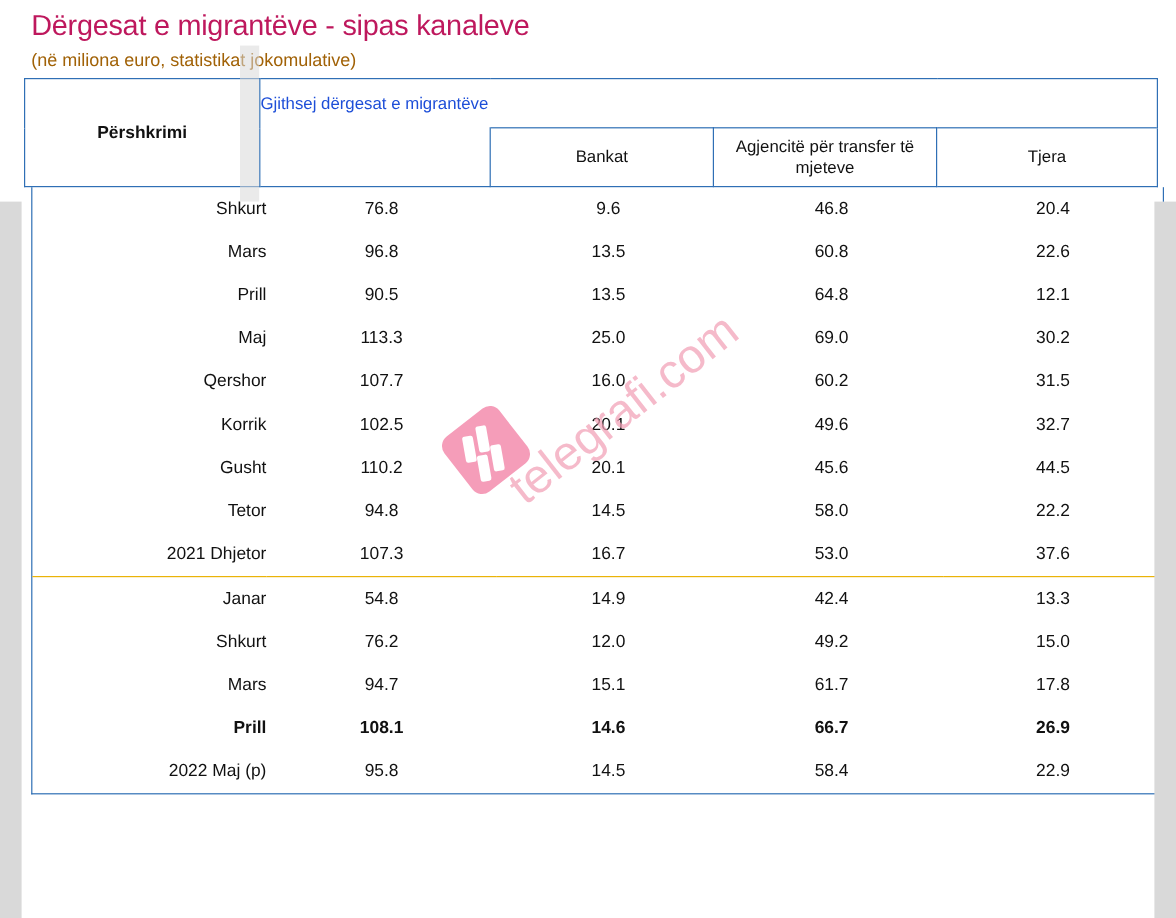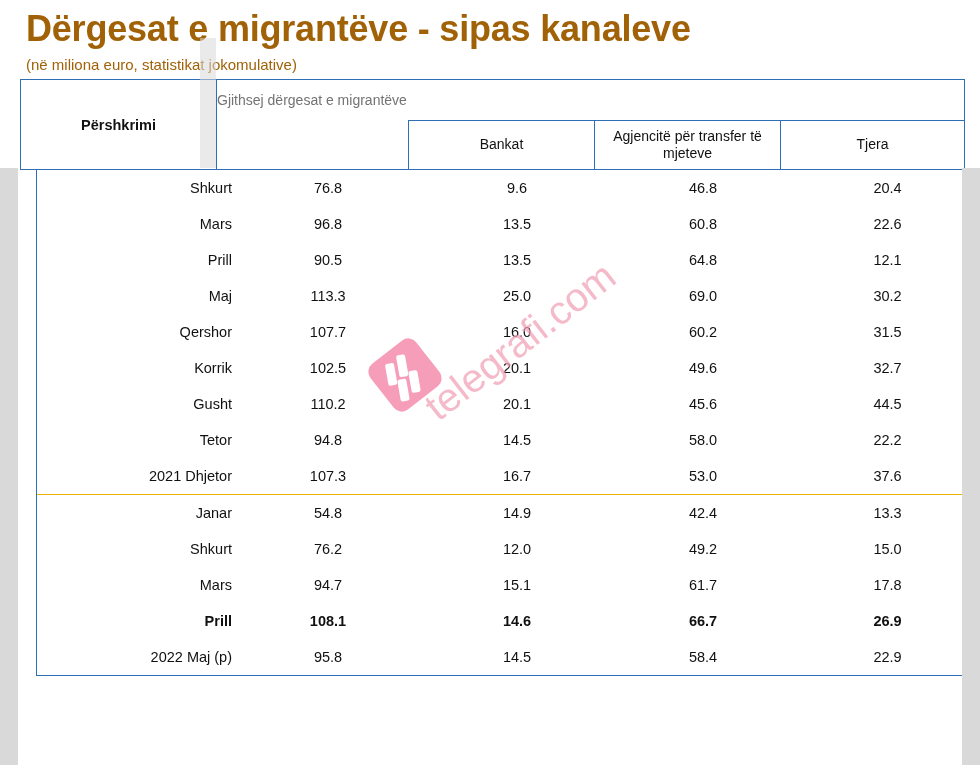--- a/index.html
+++ b/index.html
@@ -16,26 +16,26 @@
     position: relative;
   }
   .page {
     position: relative;
     width: 980px;
     height: 765px;
     box-sizing: border-box;
     padding: 0 18px;
   }
   .title {
-    font-size: 36px;
-    font-weight: bold;
+    font-size: 24px;
+    font-weight: normal;
     letter-spacing: -0.2px;
     padding-top: 8px;
     padding-left: 8px;
-    color: #a16207;
+    color: #be185d;
     white-space: nowrap;
   }
   .subtitle {
     font-size: 15px;
     color: #a16207;
     padding-top: 6px;
     padding-left: 8px;
     padding-bottom: 6px;
   }
   table.data {
@@ -58,21 +58,21 @@
     border: 1px solid #2f6fb5;
     color: #111;
   }
   .hdr-total-top {
     border: 1px solid #2f6fb5;
     border-bottom: none;
     height: 40px;
     text-align: left;
     padding-left: 8px;
     font-size: 14px;
-    color: #737373;
+    color: #1d4ed8;
   }
   .hdr-sub {
     border: 1px solid #2f6fb5;
     height: 48px;
     text-align: center;
     font-size: 14px;
     color: #111;
     line-height: 1.25;
     padding: 0 4px;
   }
@@ -82,21 +82,21 @@
     border-bottom: 1px solid #2f6fb5;
     height: 48px;
   }
 
   .body-wrap {
     border-left: 1px solid #2f6fb5;
     border-right: 1px solid #2f6fb5;
     border-bottom: 1px solid #2f6fb5;
     border-top: none;
     width: 944px;
-    margin-left: 18px;
+    margin-left: 8px;
     box-sizing: border-box;
   }
   table.body {
     border-collapse: collapse;
     table-layout: fixed;
     width: 942px;
     font-size: 14.5px;
   }
   table.body td {
     height: 36px;

